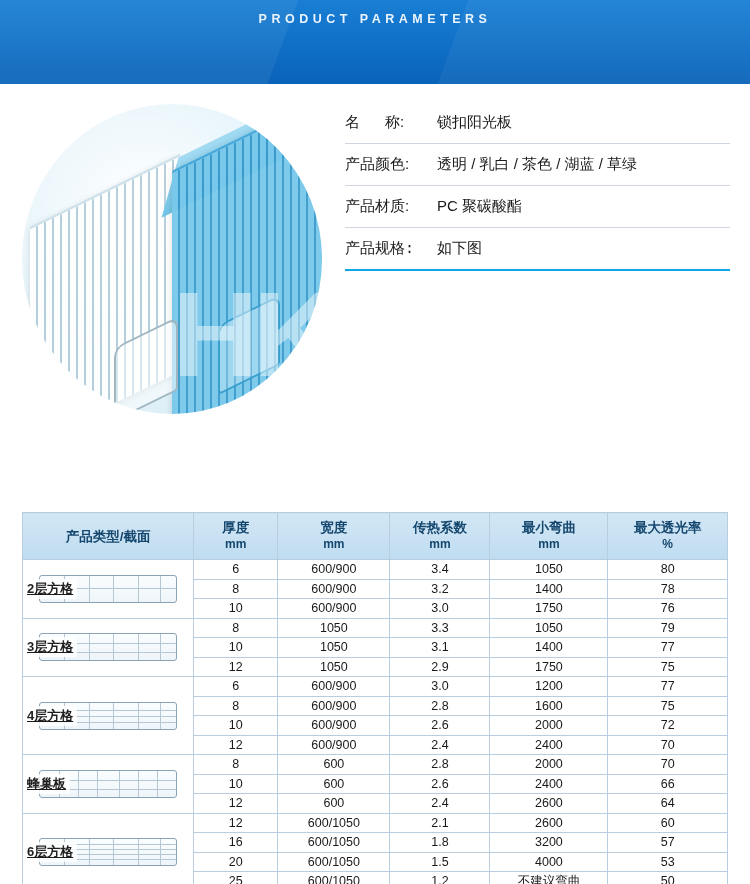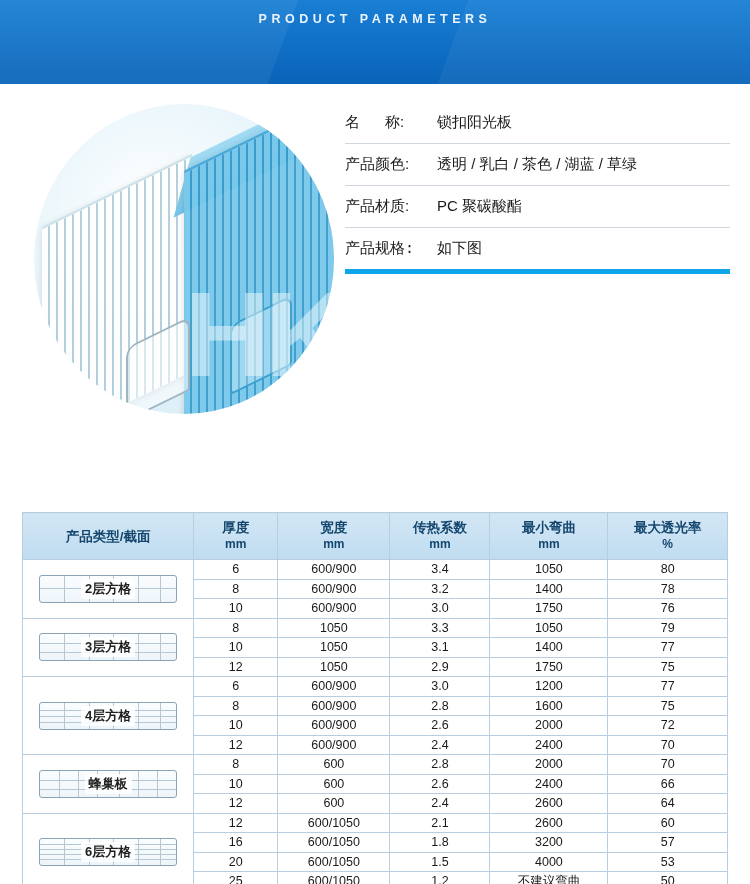--- a/index.html
+++ b/index.html
@@ -70,21 +70,21 @@
   
   .product-img {
     position: absolute;
     left: 22px;
     top: 20px;
     width: 300px;
     height: 330px;
   }
   .img-disc {
     position: absolute;
-    left: 12px; top: 0;
+    left: 0; top: 0;
     width: 300px; height: 310px;
     border-radius: 50% 50% 50% 50% / 50% 50% 50% 50%;
     background: radial-gradient(circle at 40% 35%, #ffffff 0%, #eaf6fb 45%, #dff0f8 70%, #d4ecf6 100%);
     overflow: hidden;
   }
   .sheet {
     position: absolute;
     border-radius: 2px;
   }
   
@@ -181,21 +181,21 @@
     top: 18px;
     width: 385px;
   }
   .spec-row {
     display: flex;
     align-items: center;
     height: 41px;
     border-bottom: 1px solid #cfd6dd;
     font-size: 15px;
   }
-  .spec-row:last-child { border-bottom: 5px solid #0ea5e9; font-family: Liberation Mono, monospace; }
+  .spec-row:last-child { border-bottom: 2px solid #0ea5e9; font-family: Liberation Mono, monospace; }
   .spec-label {
     width: 92px;
     color: #1a1a1a;
     font-size: 15px;
     letter-spacing: 0px;
     white-space: pre;
   }
   .spec-value {
     color: #1a1a1a;
     font-size: 15px;
@@ -241,21 +241,21 @@
     width: 172px;
     position: relative;
     padding: 0 !important;
   }
   .type-inner {
     position: relative;
     height: 100%;
     min-height: 55px;
     display: flex;
     align-items: center;
-    justify-content: center;
+    text-decoration: underline;
   }
   .type-label {
     position: relative;
     z-index: 3;
     font-size: 13px;
     font-weight: bold;
     color: #1f1f1f;
     background: rgba(255,255,255,0.85);
     padding: 1px 4px;
     border-radius: 2px;

